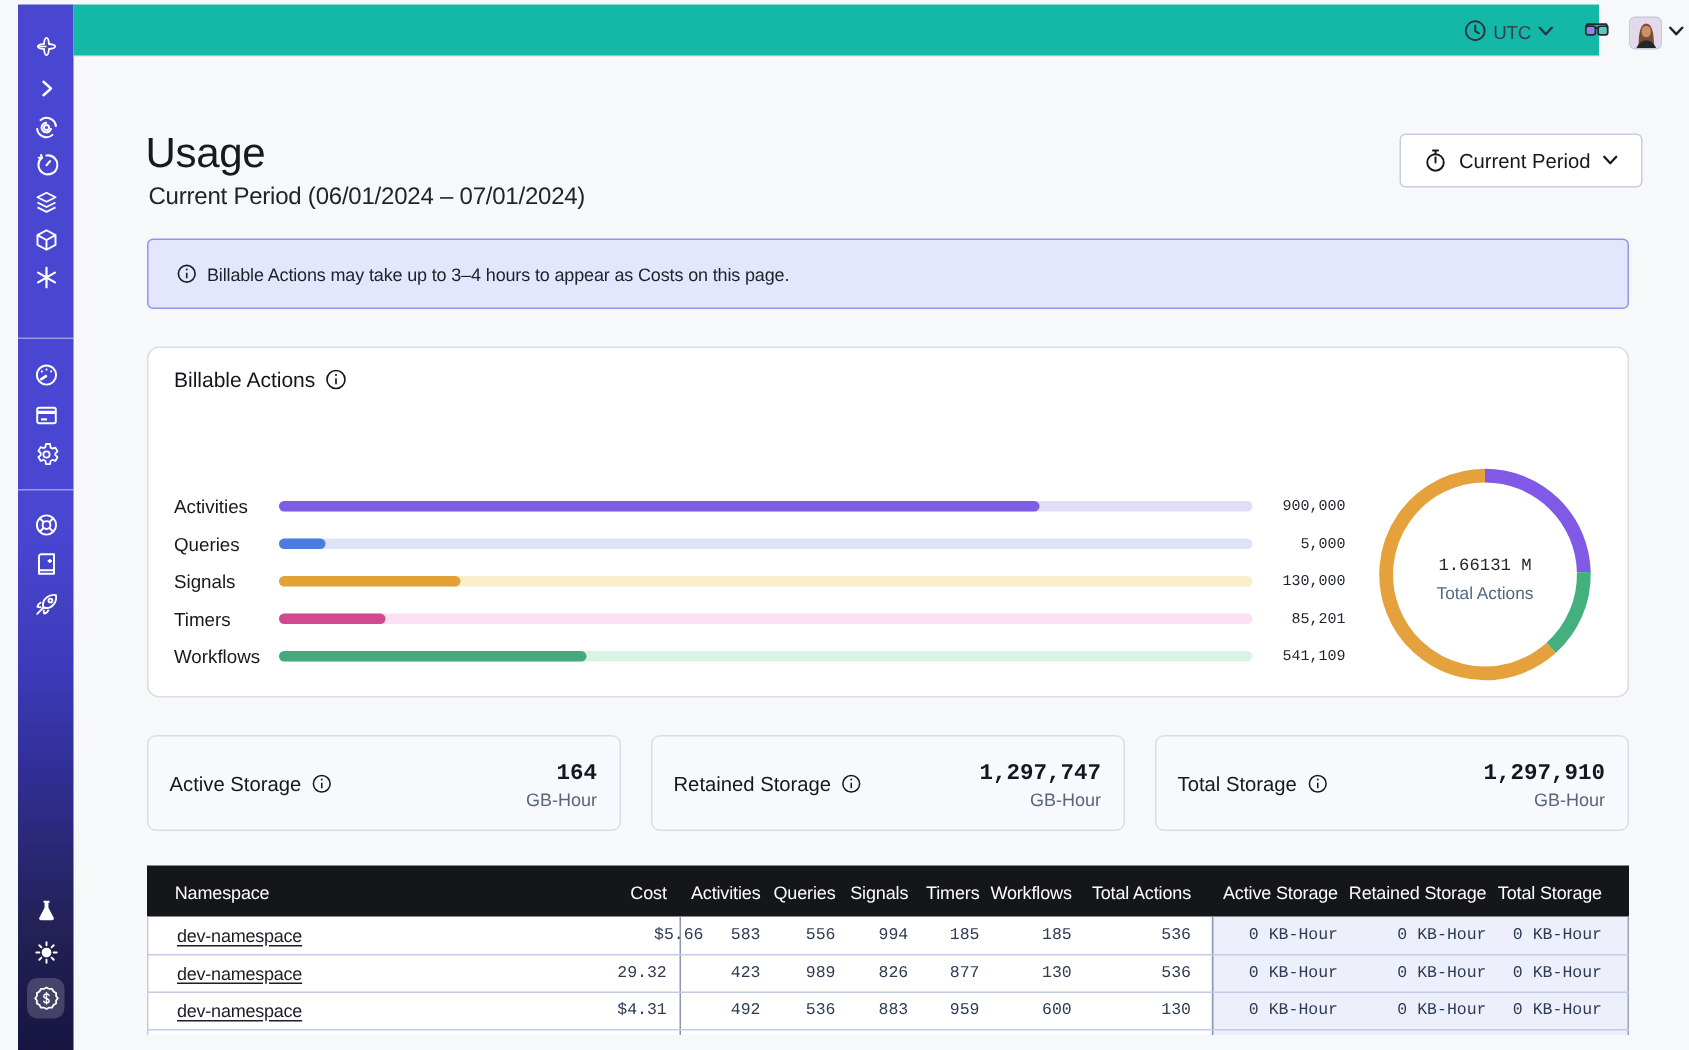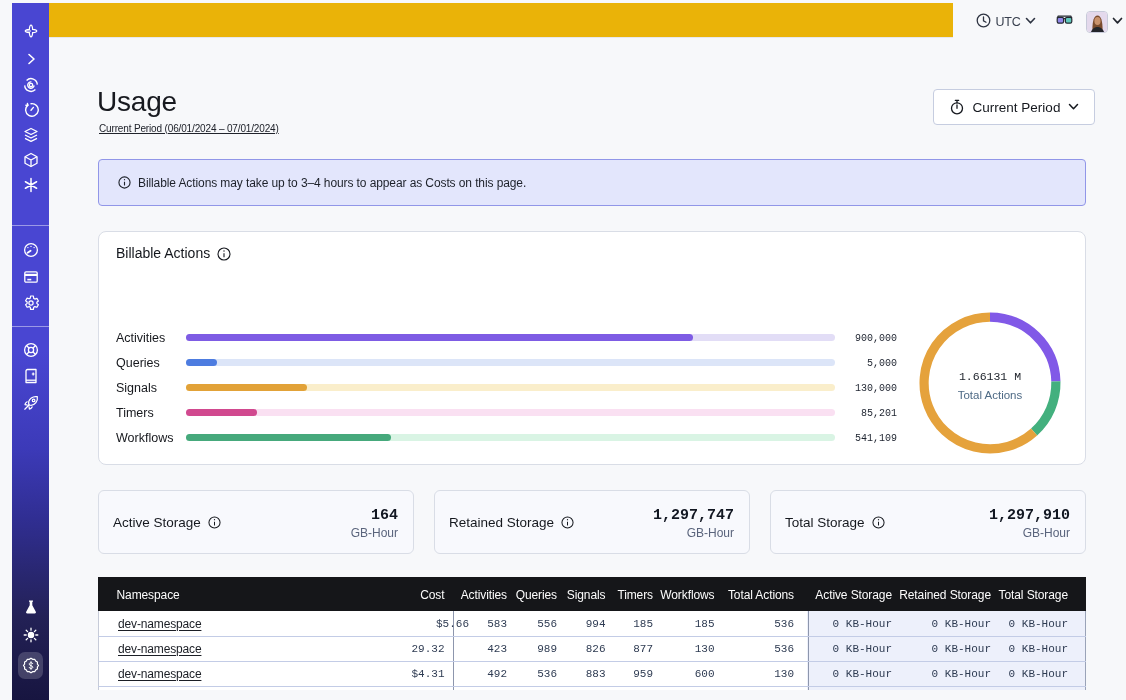--- a/index.html
+++ b/index.html
@@ -7,39 +7,39 @@
   body { background:#f7f8fa; font-family:"Liberation Sans", sans-serif; position:relative; overflow:hidden; }
 
   
   #sidebar { position:absolute; left:12px; top:3px; width:37px; height:697px;
     background:linear-gradient(180deg,#4946d2 0%,#4946d2 50%,#3c3ab8 64%,#302e92 74%,#232156 88%,#171540 100%); }
   #sidebar svg { position:absolute; left:50%; transform:translateX(-50%); }
   .sep { position:absolute; left:0; width:37px; height:1px; background:rgba(255,255,255,0.45); }
   #dollarbtn { position:absolute; left:6px; top:649px; width:25px; height:27px; border-radius:7px; background:rgba(255,255,255,0.18); }
 
   
-  #topbar { position:absolute; left:49px; top:3px; width:904px; height:35px; background:#eab308; border-bottom:1px solid #e7e8ec; }
+  #topbar { position:absolute; left:49px; top:3px; width:1017px; height:35px; background:#14b8a6; border-bottom:1px solid #e7e8ec; }
   #avatar { width:22px; height:22px; border-radius:4px; overflow:hidden; }
 
   
   #h1 { position:absolute; left:97px; top:86px; font-size:28px; font-weight:500; color:#17191f; letter-spacing:-0.2px; }
-  #sub { position:absolute; left:99px; top:122.5px; font-size:10px; letter-spacing:-0.15px; color:#20232b;text-decoration:underline; }
+  #sub { position:absolute; left:99px; top:122.5px; font-size:16px; letter-spacing:-0.15px; color:#20232b; }
 
   #periodbtn { position:absolute; left:933px; top:89px; width:162px; height:36px; background:#fff;
     border:1px solid #c6cde0; border-radius:4px; display:flex; align-items:center; justify-content:center; gap:8px;
     font-size:13.5px; color:#15181e; }
 
   #banner { position:absolute; left:98px; top:159px; width:988px; height:47px; background:#e3e6fc;
     border:1px solid #9196e8; border-radius:4px; display:flex; align-items:center; padding-left:19px; gap:7px;
     font-size:12px; letter-spacing:-0.1px; color:#1d212a; }
 
   
   #card { position:absolute; left:98px; top:231px; width:988px; height:234px; background:#fff;
     border:1px solid #d9dde6; border-radius:8px; }
-  #cardtitle { position:absolute; left:17px; top:13px; font-size:14px; color:#13161c; display:flex; align-items:flex-end; gap:7px; }
+  #cardtitle { position:absolute; left:17px; top:13px; font-size:14px; color:#13161c; display:flex; align-items:center; gap:7px; }
   #tabs { position:absolute; left:16px; top:44px; width:100px; height:33px; display:flex;
     border:1px solid #c7cfdd; border-radius:4px; overflow:hidden; font-size:13.5px; color:#1b1f27; }
   #tabs div { width:50px; display:flex; align-items:center; justify-content:center; }
   #tabs .on { background:#adbad8; }
   #tabs .off { background:#fff; border-left:1px solid #c7cfdd; }
 
   .rowlabel { position:absolute; left:17px; font-size:12.5px; color:#16181d; }
   .track { position:absolute; left:87px; width:649px; height:7px; border-radius:4px; }
   .fill  { position:absolute; left:87px; height:7px; border-radius:4px; }
   .val { position:absolute; right:188px; font-size:10px; color:#1c222e; font-family:"Liberation Mono",monospace; }

